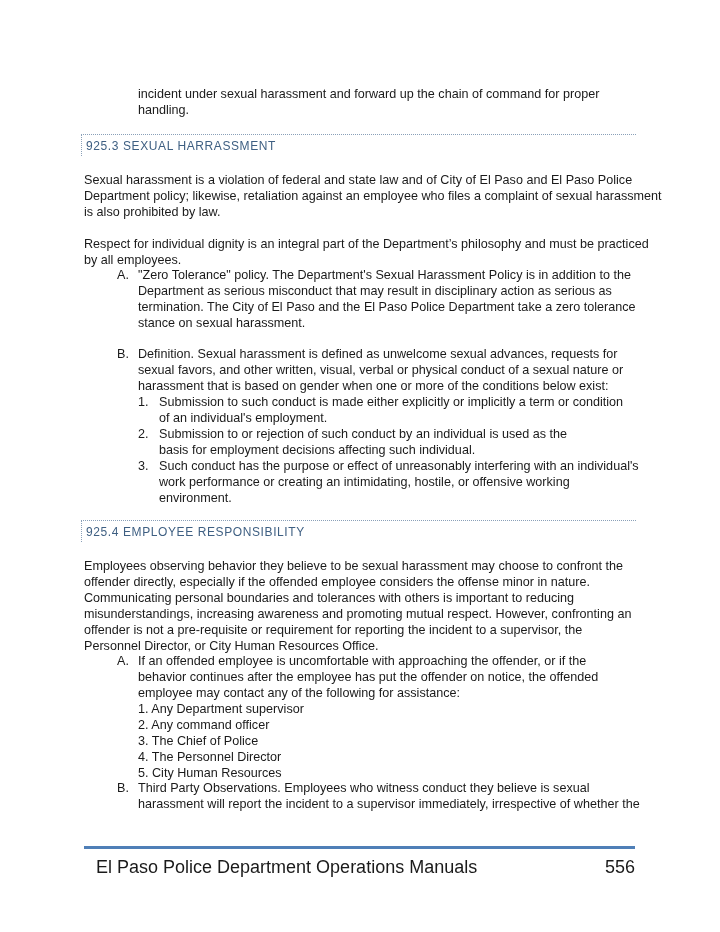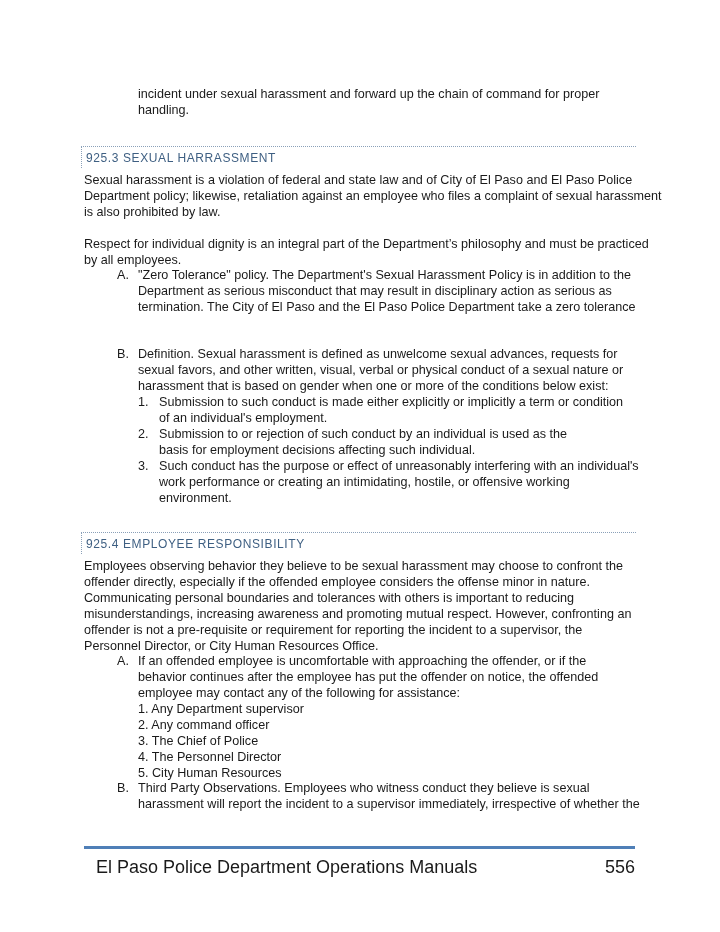--- a/index.html
+++ b/index.html
@@ -13,21 +13,21 @@
     .page { position: absolute; left: 0; top: 0; width: 720px; height: 932px; }
     .block { position: absolute; left: 84px; width: 556px; }
     .line { white-space: nowrap; height: 16px; }
     .ind-a { padding-left: 54px; }
     .ind-num { padding-left: 75px; }
     .lbl { position: absolute; }
     .heading {
       position: absolute; left: 81px; width: 555px; height: 22px;
       border-top: 1px dotted #8aa0b8; border-left: 1px dotted #8aa0b8;
       color: #3e5f82; font-size: 12px; letter-spacing: 0.6px;
-      padding-left: 4px; line-height: 22px; box-sizing: border-box; margin-top: 12px;
+      padding-left: 4px; line-height: 22px; box-sizing: border-box;
     }
     .rule { position: absolute; left: 84px; top: 846px; width: 551px; height: 3px; background: #4f7fb7; }
     .footer-left { position: absolute; left: 96px; top: 859px; font-size: 18px; }
     .footer-right { position: absolute; right: 85px; top: 859px; font-size: 18px; }
     .li { position: relative; }
   </style>
 </head>
 <body>
 
 <div class="page">
@@ -48,20 +48,21 @@
   <div class="block" style="top:236px;">
     <div class="line">Respect for individual dignity is an integral part of the Department’s philosophy and must be practiced</div>
     <div class="line">by all employees.</div>
   </div>
 
   <div class="block" style="top:267px;">
     <span class="lbl" style="left:33px;">A.</span>
     <div class="line ind-a">"Zero Tolerance" policy. The Department's Sexual Harassment Policy is in addition to the</div>
     <div class="line ind-a">Department as serious misconduct that may result in disciplinary action as serious as</div>
     <div class="line ind-a">termination. The City of El Paso and the El Paso Police Department take a zero tolerance</div>
+    <div class="line ind-a">stance on sexual harassment.</div>
   </div>
 
   <div class="block" style="top:346px;">
     <span class="lbl" style="left:33px;">B.</span>
     <div class="line ind-a">Definition. Sexual harassment is defined as unwelcome sexual advances, requests for</div>
     <div class="line ind-a">sexual favors, and other written, visual, verbal or physical conduct of a sexual nature or</div>
     <div class="line ind-a">harassment that is based on gender when one or more of the conditions below exist:</div>
 
     <div class="li">
       <span class="lbl" style="left:54px;">1.</span>

